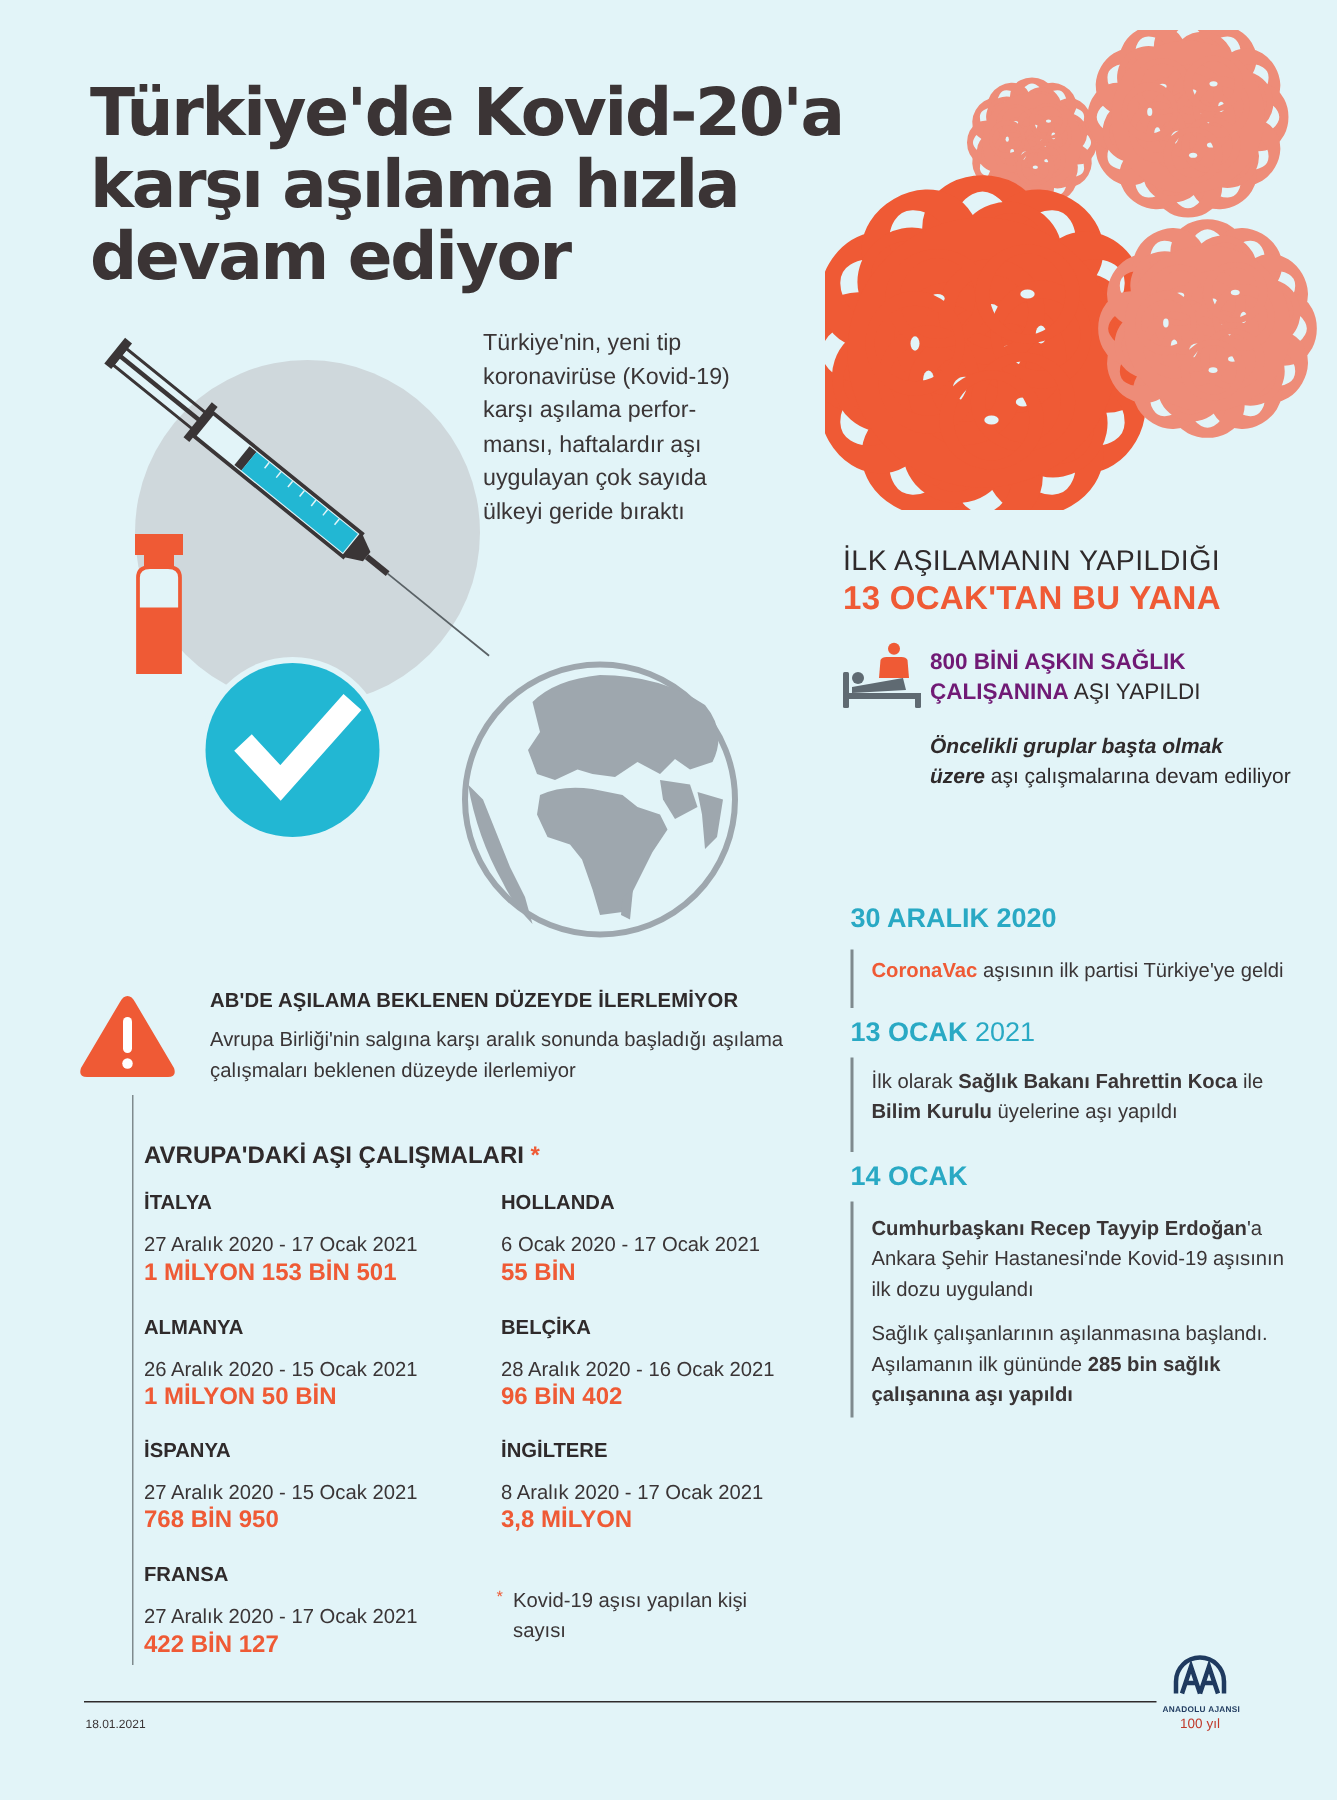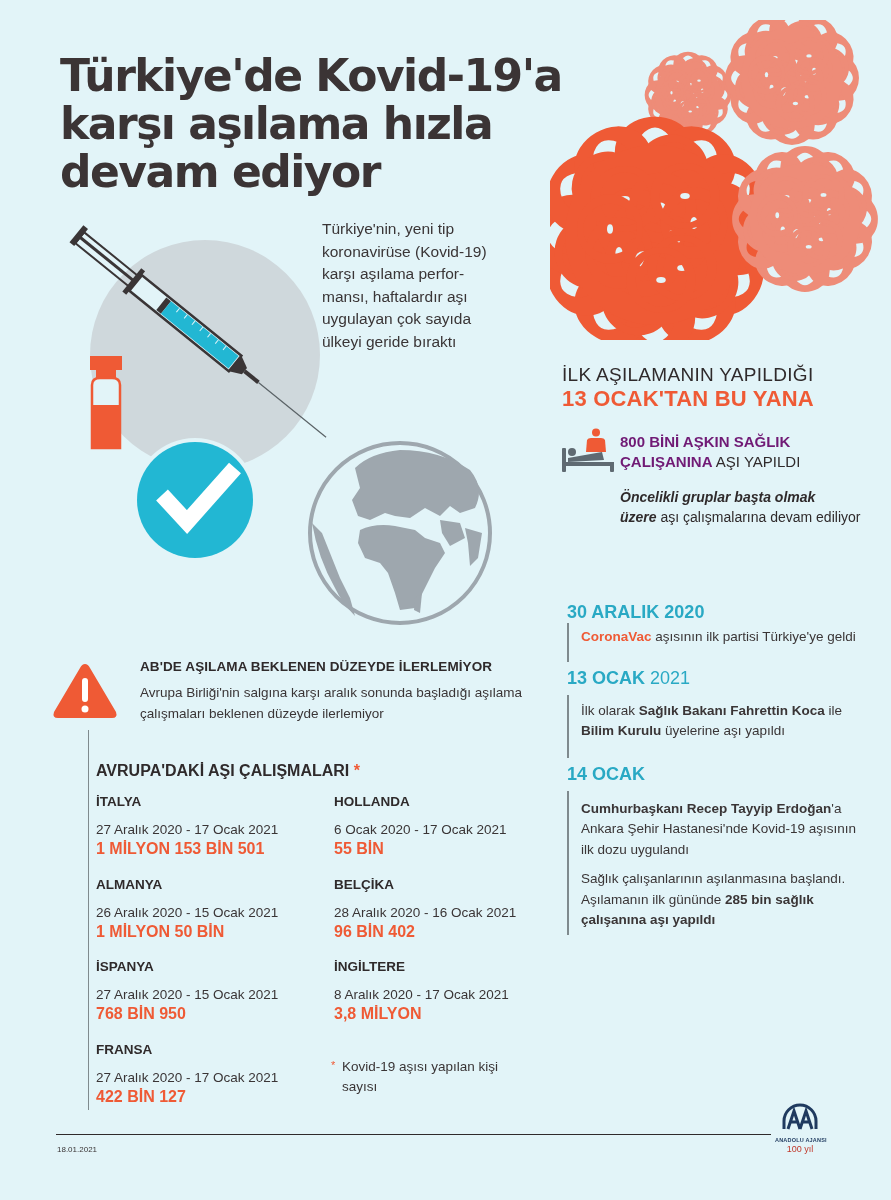--- a/index.html
+++ b/index.html
@@ -68,21 +68,21 @@
 
   
   .footer-line { left: 56px; top: 1134px; width: 715px; height: 1px; background: #2f2a2b; }
   .footer-date { left: 57px; top: 1145px; font-size: 8px; color: #3a3536; }
   .aa-logo { left: 775px; top: 1103px; width: 50px; height: 60px; }
 </style>
 </head>
 <body>
 
 <div class="abs title">
-  <span>Türkiye'de Kovid-19'a</span>
+  <span>Türkiye'de Kovid-20'a</span>
   <span>karşı aşılama hızla</span>
   <span>devam ediyor</span>
 </div>
 
 <svg class="abs" style="left:550px;top:20px" width="341" height="320" viewBox="0 0 341 320">
   <defs>
     <g id="virus">
       <g stroke-linecap="round">
         <g id="spike">
             <line x1="0" y1="0" x2="0" y2="-1.35" stroke-width="0.09"></line>
@@ -237,21 +237,21 @@
 </div>
 
 <div class="abs priority">
   <b>Öncelikli gruplar başta olmak</b>
   <br><b>üzere</b><span> aşı çalışmalarına devam ediliyor</span>
 </div>
 
 <div class="abs" style="left:567px;top:602px;width:290px">
   <div>
     <div class="tl-date"><span>30 ARALIK 2020</span></div>
-    <div class="tl-body" style="margin-top:0;padding-top:4px;padding-bottom:14px">
+    <div class="tl-body" style="margin-top:10px;padding-top:4px;padding-bottom:14px">
       <p><span class="red">CoronaVac</span><span> aşısının ilk partisi Türkiye'ye geldi</span></p>
     </div>
   </div>
   <div style="margin-top:6px">
     <div class="tl-date"><span>13 OCAK</span><span class="lite"> 2021</span></div>
     <div class="tl-body" style="margin-top:6px;padding-top:6px;padding-bottom:16px">
       <p><span>İlk olarak </span><b>Sağlık Bakanı Fahrettin Koca</b><span> ile </span><b>Bilim Kurulu</b><span> üyelerine aşı yapıldı</span></p>
     </div>
   </div>
   <div style="margin-top:6px">

